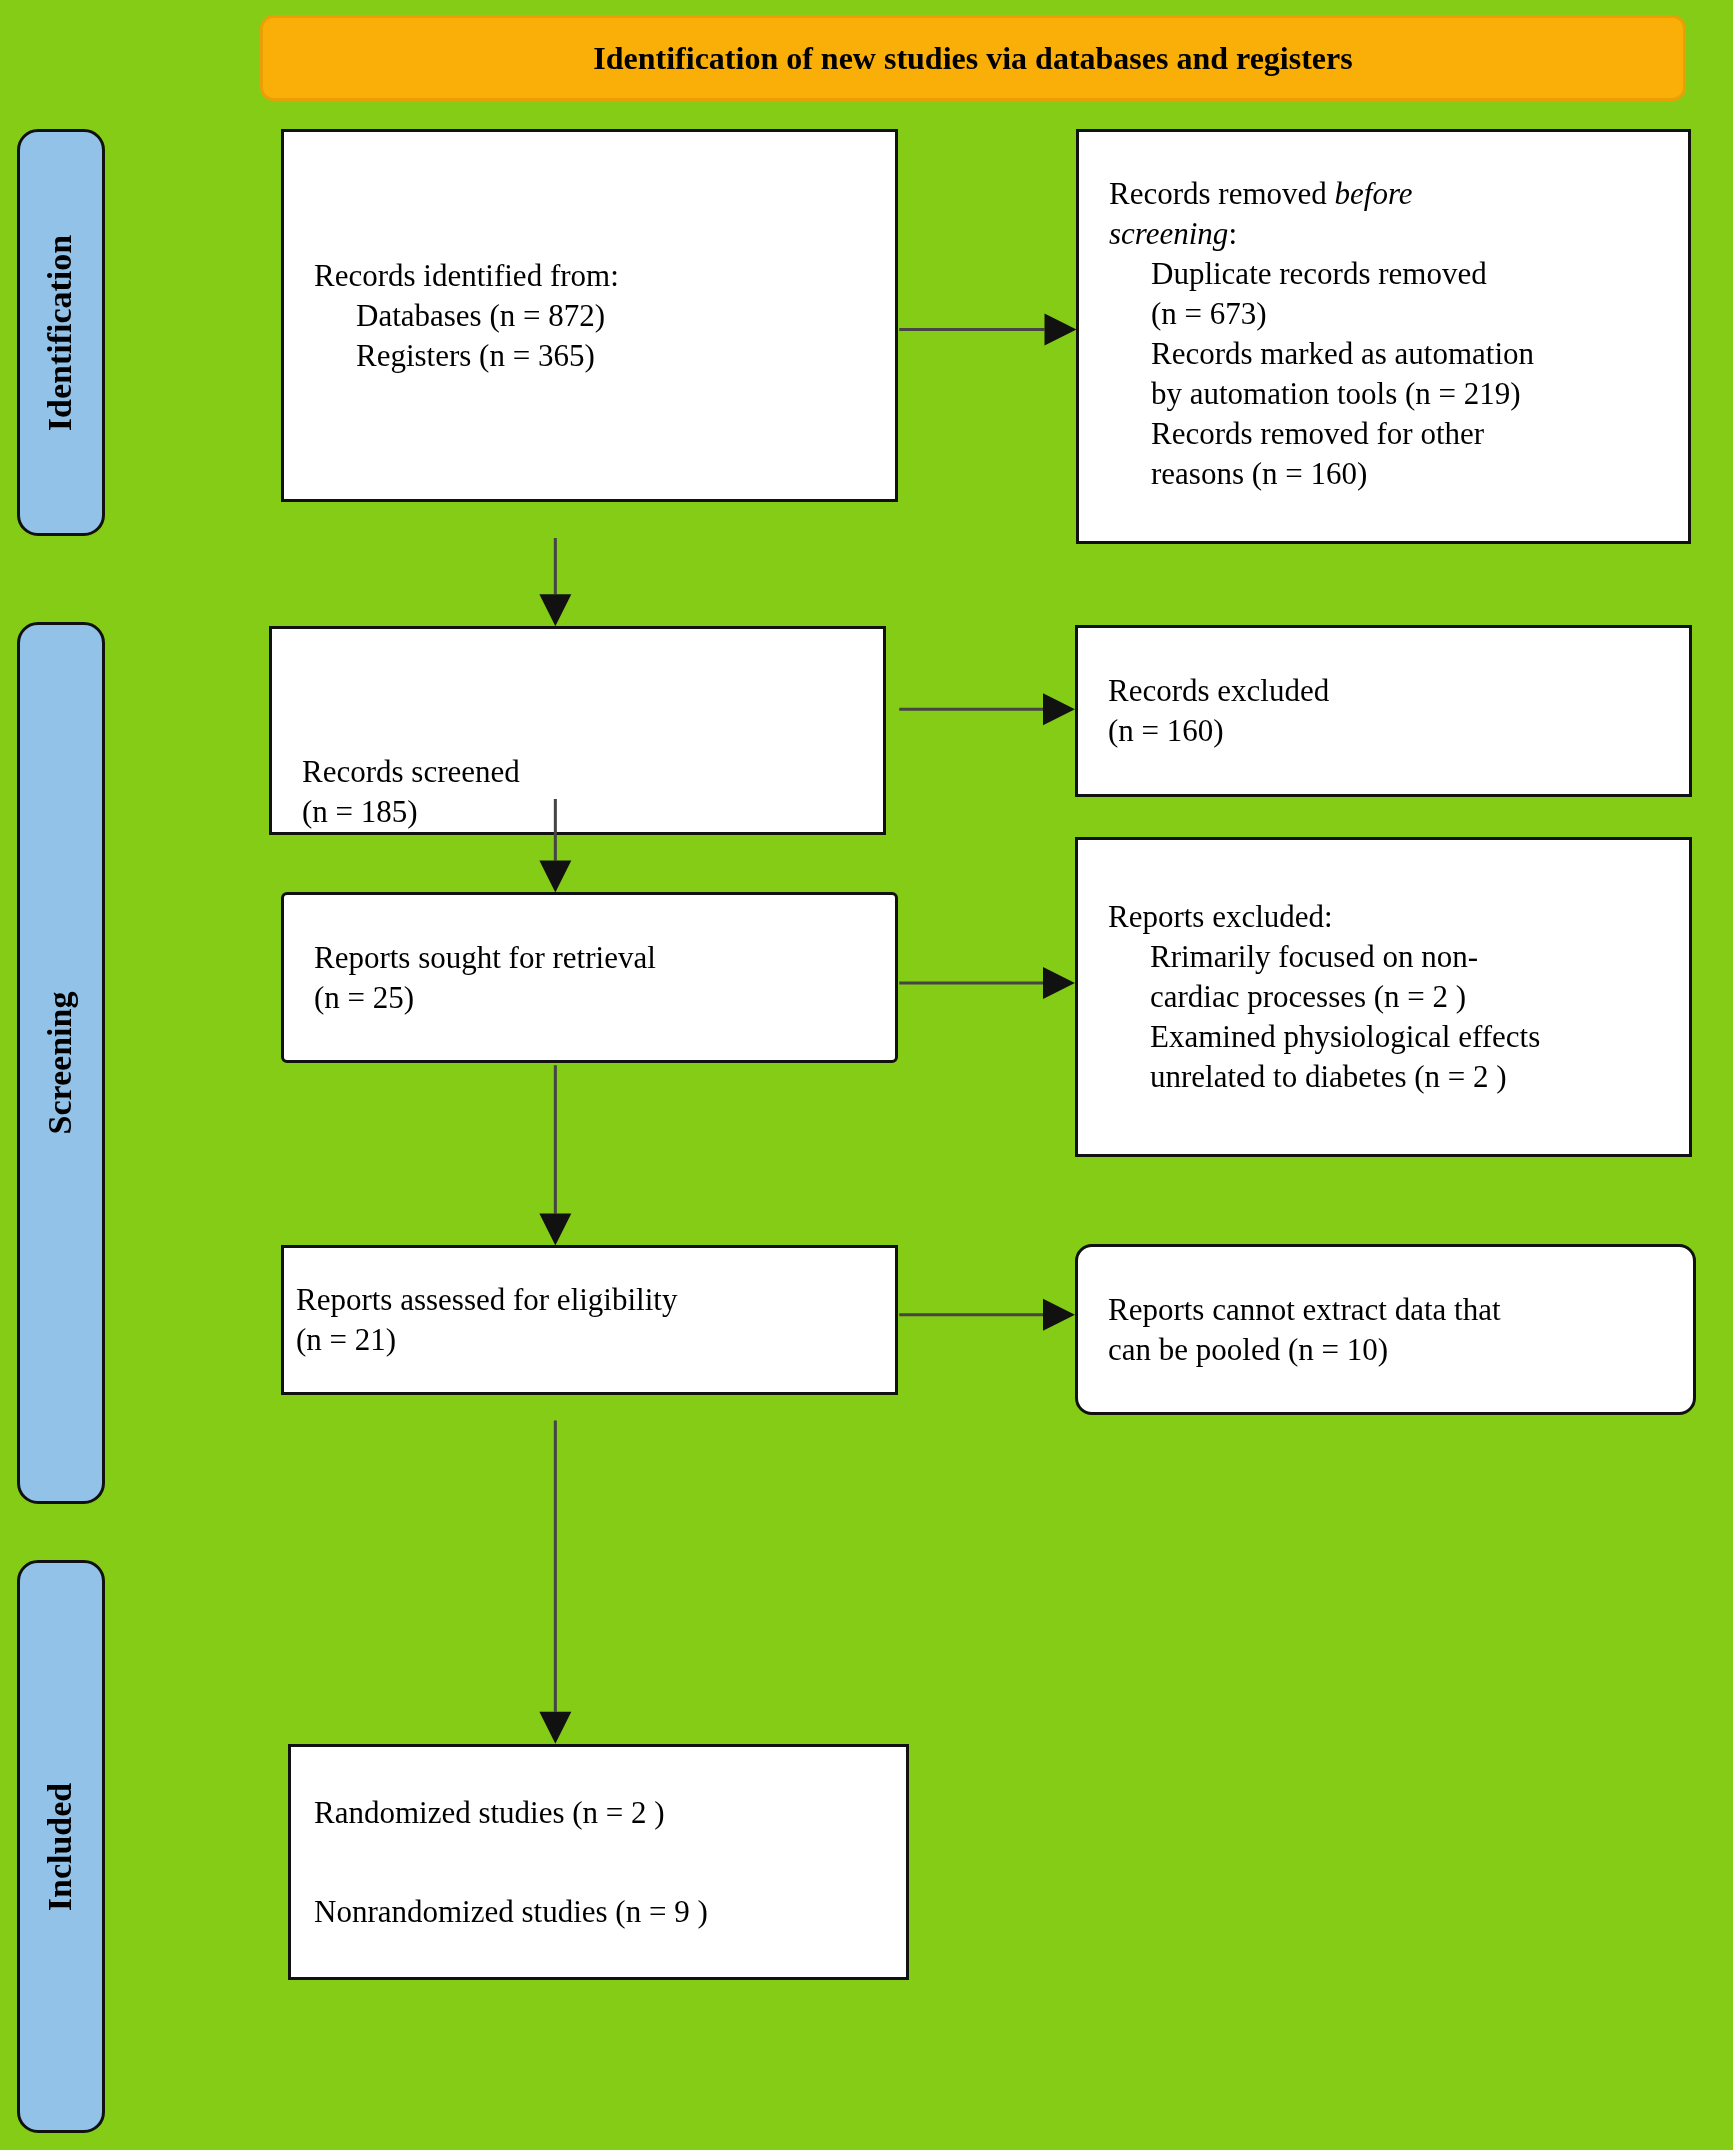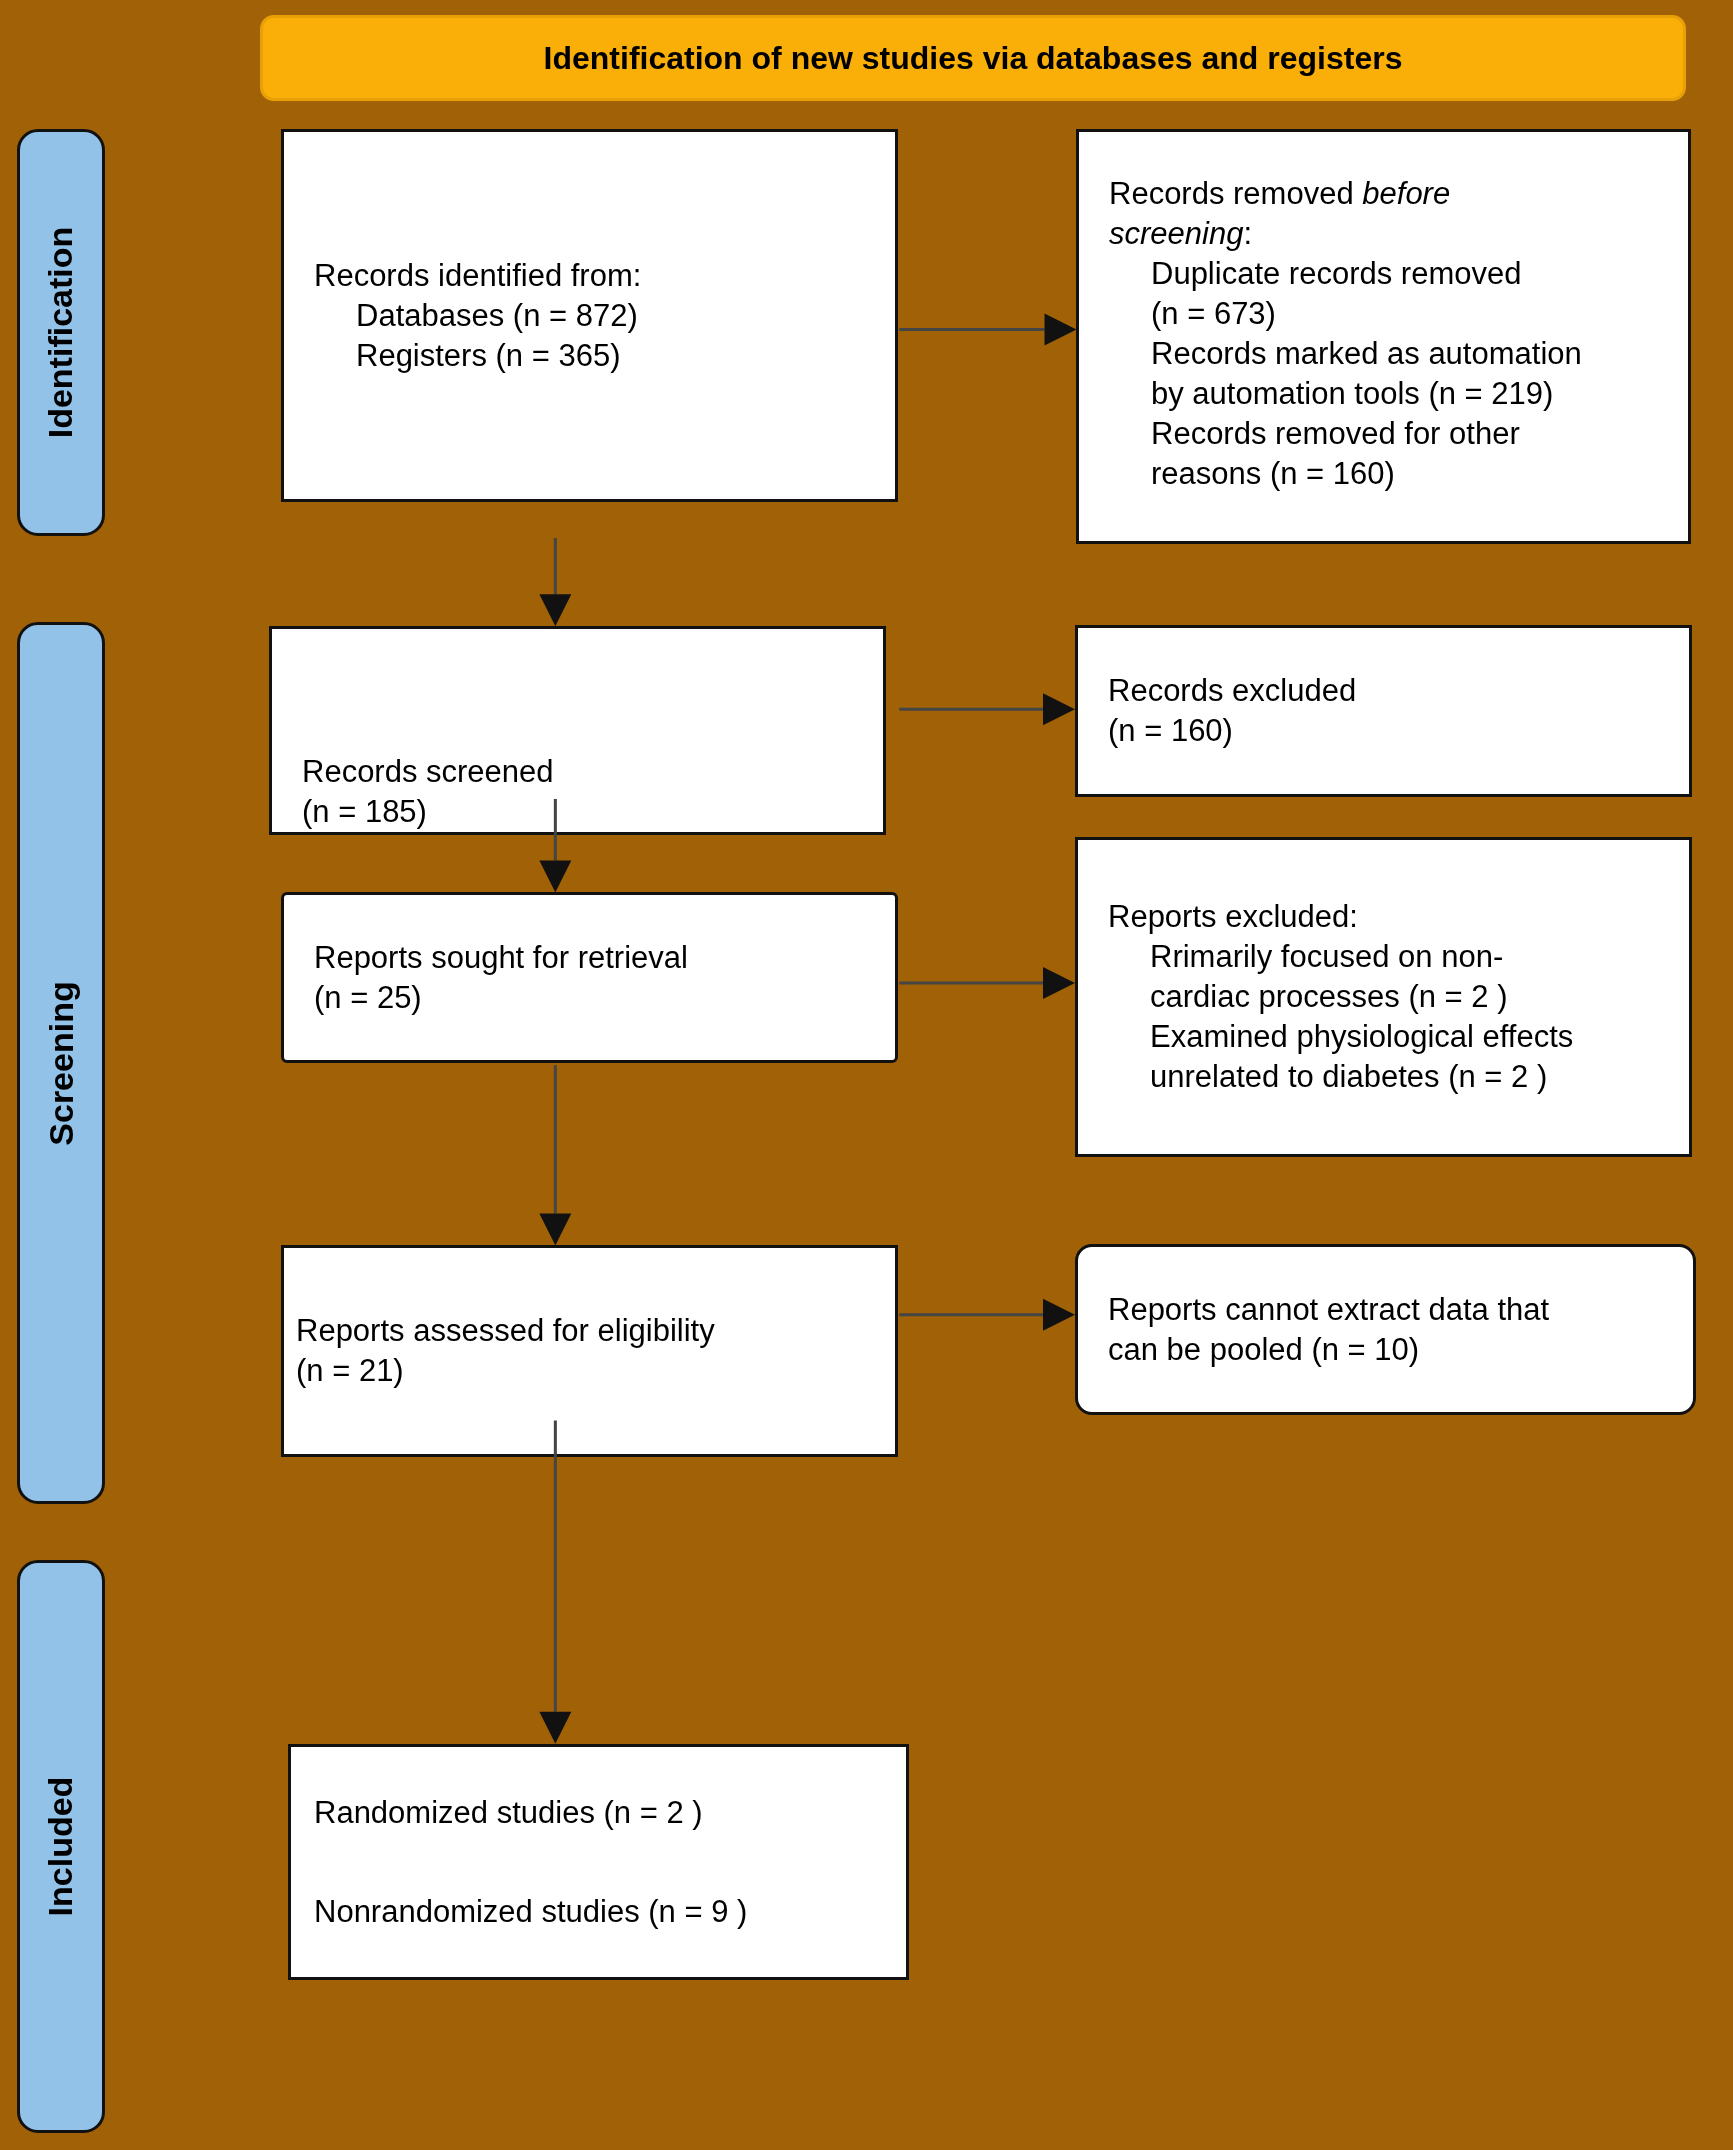--- a/index.html
+++ b/index.html
@@ -8,22 +8,22 @@
     --stage-bg: #93C2E8;
     --box-border: #111111;
     --arrow-color: #454545;
     --arrow-head: #111111;
   }
   html, body { margin: 0; padding: 0; background: #ffffff; }
   .canvas {
     position: relative;
     width: 1733px;
     height: 2151px;
-    background: #a16207;
-    font-family: Liberation Sans, sans-serif;
+    background: #84cc16;
+    font-family: Liberation Serif, serif;
     color: #000;
     overflow: hidden;
   }
   .banner {
     position: absolute;
     left: 260px; top: 15px; width: 1426px; height: 86px;
     background: var(--banner-bg);
     border: 3px solid var(--banner-border);
     border-radius: 13.7px;
     box-sizing: border-box;
@@ -112,21 +112,21 @@
   </div>
 
   <div class="box" style="left:1075px; top:837px; width:617px; height:320px;">
     <div class="line">Reports excluded:</div>
     <div class="line indent">Rrimarily focused on non-</div>
     <div class="line indent">cardiac processes (n = 2 )</div>
     <div class="line indent">Examined physiological effects</div>
     <div class="line indent">unrelated to diabetes (n = 2 )</div>
   </div>
 
-  <div class="box" style="left:281px; top:1245px; width:617px; height:212px;padding-left:12px;">
+  <div class="box" style="left:281px; top:1245px; width:617px; height:150px;padding-left:12px;">
     <div class="line">Reports assessed for eligibility</div>
     <div class="line">(n = 21)</div>
   </div>
 
   <div class="box" style="left:1075px; top:1244px; width:621px; height:171px;border-radius:17px;">
     <div class="line">Reports cannot extract data that</div>
     <div class="line">can be pooled (n = 10)</div>
   </div>
 
   <div class="box gapped" style="left:288px; top:1744px; width:621px; height:236px;">

